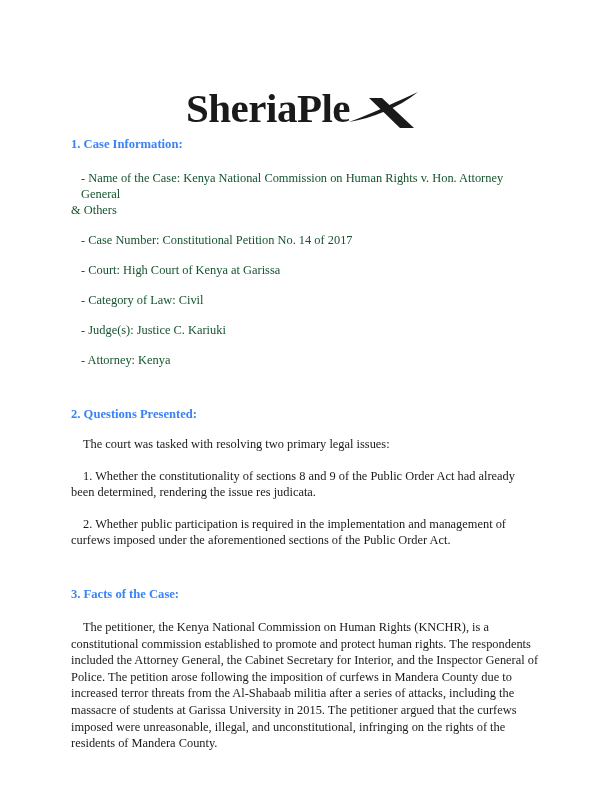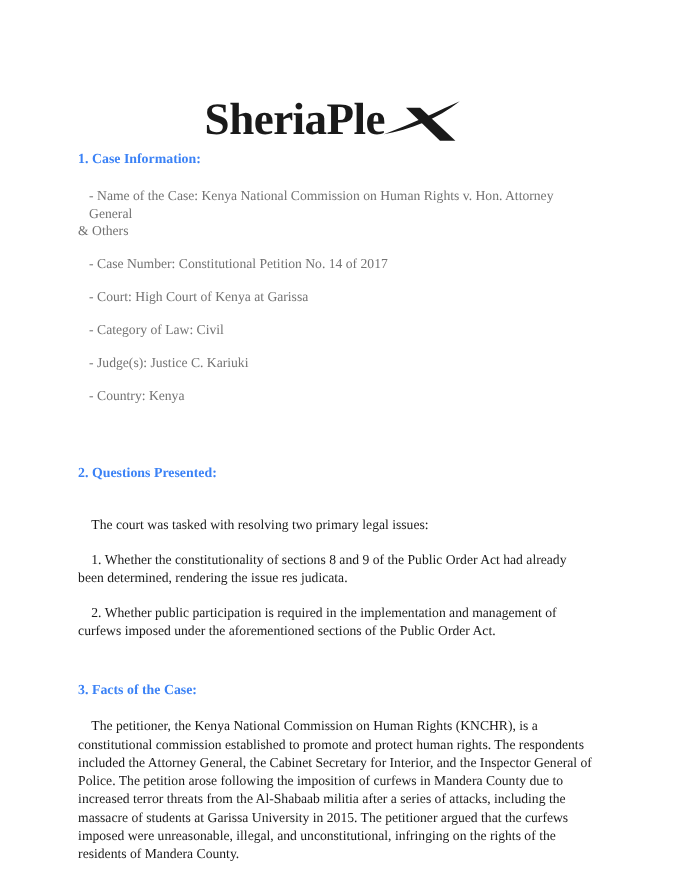--- a/index.html
+++ b/index.html
@@ -60,46 +60,46 @@
   }
   .section-heading {
     font-family: "Liberation Serif", "DejaVu Serif", serif;
     font-weight: bold;
     font-size: 12.6px;
     line-height: 16px;
     color: #3b82f6;
     margin: 0;
   }
   .s1-heading { margin-top: 52px; }
-  .s2-heading { margin-top: 54px; }
+  .s2-heading { margin-top: 38px; }
   .s3-heading { margin-top: 37px; font-family: Liberation Serif, serif; }
 
   .info-item {
     font-size: 12.4px;
     line-height: 16px;
     margin: 0;
     padding-left: 10px;
     text-indent: 0;
-    color: #737373;
+    color: #14532d;
   }
   .info-item.first { margin-top: 18px; }
   .info-item + .info-item { margin-top: 14px; }
   .info-item .wrap2 {
     display: block;
     margin-left: -10px;
   }
 
   .para {
     font-size: 12.4px;
     line-height: 16.6px;
     margin: 0;
     color: #1a1a1a;
     text-align: left;
   }
-  .para.lead { margin-top: 31px; text-indent: 12px; }
+  .para.lead { margin-top: 14px; text-indent: 12px; }
   .para.q { margin-top: 15px; text-indent: 12px; }
   .para.facts { margin-top: 17px; text-indent: 12px; }
 </style>
 </head>
 <body>
 
 <div class="page">
 
   <div class="logo-block">
     <svg class="logo-svg" width="240" height="52" viewBox="0 0 240 52">
@@ -133,21 +133,21 @@
 
       <div class="info-item">
         <span>- Category of Law: Civil</span>
       </div>
 
       <div class="info-item">
         <span>- Judge(s): Justice C. Kariuki</span>
       </div>
 
       <div class="info-item">
-        <span>- Country: Kenya</span>
+        <span>- Attorney: Kenya</span>
       </div>
     </div>
 
     <div class="section">
       <div class="section-heading s2-heading">2. Questions Presented:</div>
 
       <p class="para lead">The court was tasked with resolving two primary legal issues:</p>
 
       <p class="para q">1. Whether the constitutionality of sections 8 and 9 of the Public Order Act had already been determined, rendering the issue res judicata.</p>
 

